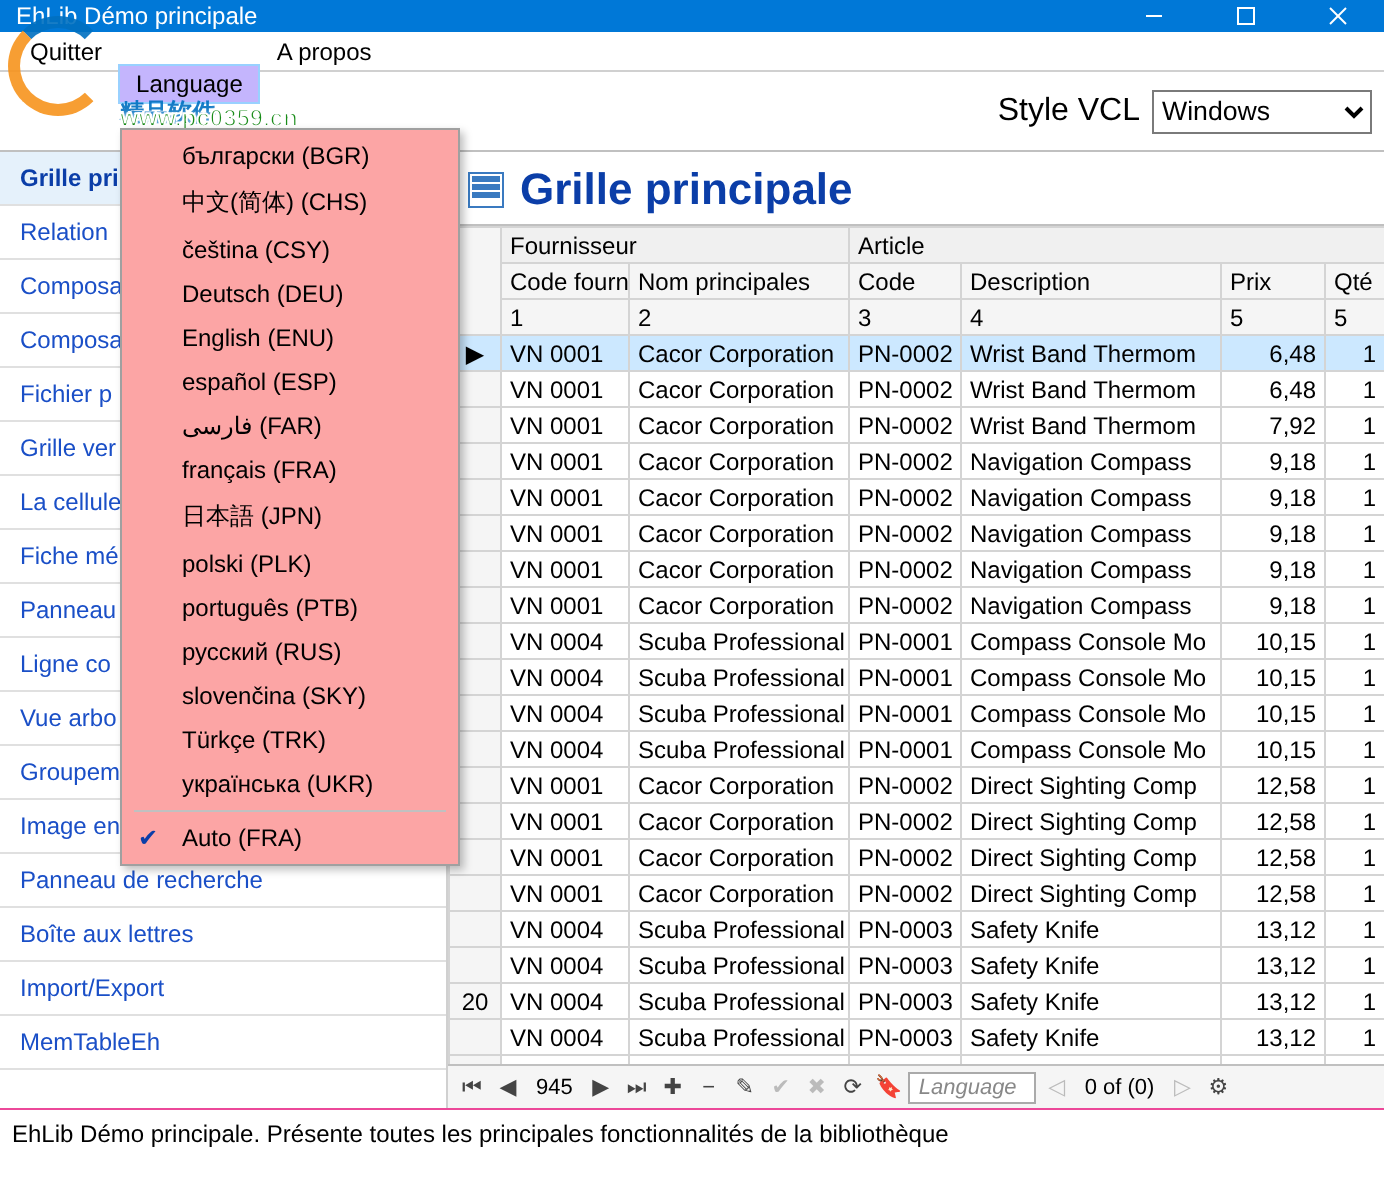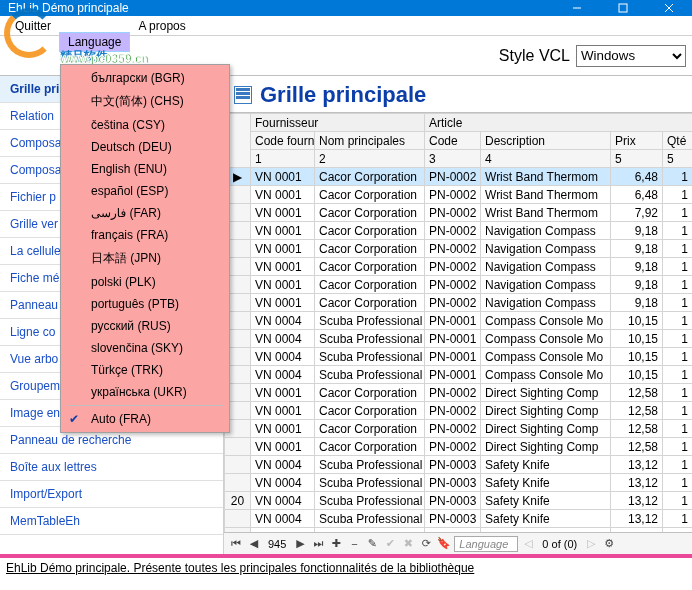--- a/index.html
+++ b/index.html
@@ -51,21 +51,21 @@
 
 
 .navigator { height: 22px; border-top: 1px solid #c0c0c0; display: flex; align-items: center; font-size: 11px; gap: 2px; padding: 0 4px; background: #f5f5f5; }
 .navigator .navbtn { width: 16px; height: 16px; display: flex; align-items: center; justify-content: center; color: #444; }
 .navigator .navbtn.dis { color: #bbb; }
 .navigator .rec { padding: 0 4px; }
 .navigator .search { border: 1px solid #aaa; background: #fff; color: #888; padding: 0 4px; font-style: italic; height: 16px; line-height: 14px; width: 64px; }
 .navigator .counter { padding: 0 4px; }
 
 
-.statusbar { height: 24px; border-top: 4px solid #ec4899; padding: 2px 6px; font-size: 12px; display: flex; align-items: center; text-decoration: underline; }
+.statusbar { height: 24px; border-top: 1px solid #ec4899; padding: 2px 6px; font-size: 12px; display: flex; align-items: center; }
 
 
 .langmenu { position: absolute; left: 60px; top: 64px; width: 170px; background: #fca5a5; border: 1px solid #a0a0a0; box-shadow: 2px 2px 4px rgba(0,0,0,.25); z-index: 50; padding: 2px; }
 .langmenu .mi { padding: 4px 8px 4px 28px; position: relative; }
 .langmenu .sep { height: 1px; background: #c0c0c0; margin: 2px 4px; }
 .langmenu .mi .chk { position: absolute; left: 6px; top: 4px; color: #0b3ea8; }
 </style>
 </head>
 <body>
 

